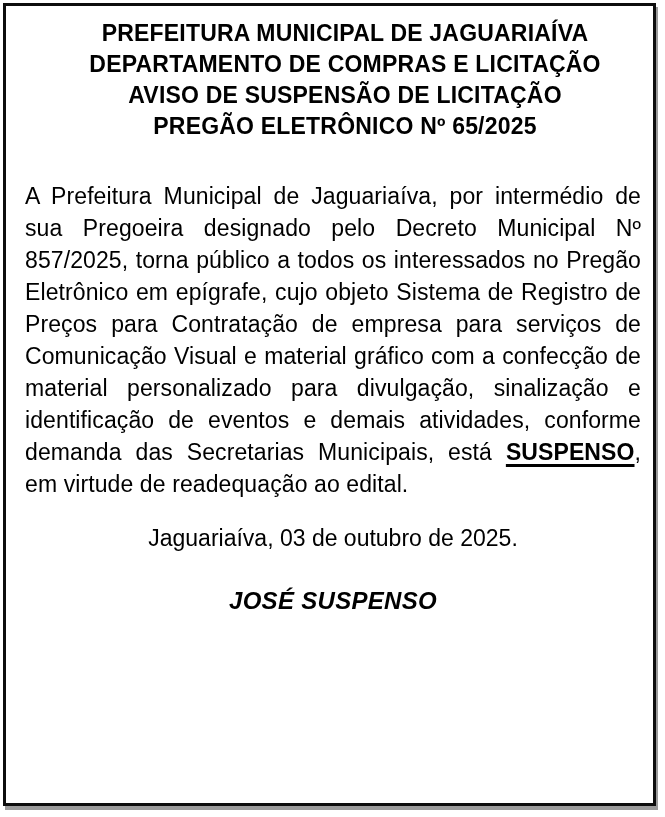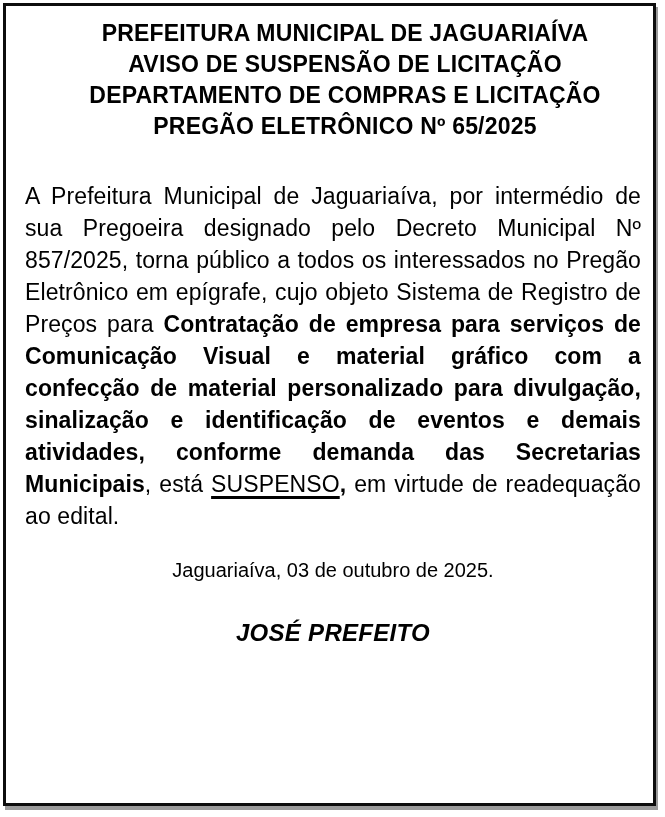--- a/index.html
+++ b/index.html
@@ -41,30 +41,30 @@
     letter-spacing: 0.2px;
   }
   .notice-body {
     margin: 38px 0 0 0;
     font-size: 23px;
     line-height: 32px;
     text-align: justify;
     letter-spacing: 0.1px;
   }
   .seg-normal { font-weight: normal; margin-top: 48px; }
-  .seg-bold { font-weight: bold; }
+  .seg-bold { font-weight: normal; }
   .seg-bold-underline {
-    font-weight: normal;
+    font-weight: bold;
     text-decoration: underline;
     text-decoration-thickness: 2.5px;
     text-underline-offset: 4px;
   }
   .date-line {
     margin-top: 22px;
-    font-size: 20px;
+    font-size: 23px;
     line-height: 32px;
     text-align: center;
   }
   .signature-block {
     margin-top: 28px;
     text-align: center;
     font-weight: bold;
     font-style: italic;
   }
   .sig-name, .sig-title {
@@ -74,27 +74,27 @@
   }
 </style>
 </head>
 <body>
 
 <div class="stage">
   <div class="sheet">
 
     <header class="notice-header">
       <div class="h-line">PREFEITURA MUNICIPAL DE JAGUARIAÍVA</div>
+      <div class="h-line">DEPARTAMENTO DE COMPRAS E LICITAÇÃO</div>
       <div class="h-line">AVISO DE SUSPENSÃO DE LICITAÇÃO</div>
-      <div class="h-line">DEPARTAMENTO DE COMPRAS E LICITAÇÃO</div>
       <div class="h-line">PREGÃO ELETRÔNICO Nº 65/2025</div>
     </header>
 
     <p class="notice-body"><span class="seg-normal">A Prefeitura Municipal de Jaguariaíva, por intermédio de sua Pregoeira designado pelo Decreto Municipal Nº 857/2025, torna público a todos os interessados no Pregão Eletrônico em epígrafe, cujo objeto Sistema de Registro de Preços para </span><span class="seg-bold">Contratação de empresa para serviços de Comunicação Visual e material gráfico com a confecção de material personalizado para divulgação, sinalização e identificação de eventos e demais atividades, conforme demanda das Secretarias Municipais</span><span class="seg-normal">, está </span><span class="seg-bold-underline">SUSPENSO</span><span class="seg-bold">,</span><span class="seg-normal"> em virtude de readequação ao edital.</span></p>
 
     <div class="date-line">Jaguariaíva, 03 de outubro de 2025.</div>
 
     <div class="signature-block">
-      <div class="sig-name">JOSÉ PREFEITO</div>
+      <div class="sig-name">JOSÉ SUSPENSO</div>
     </div>
 
   </div>
 </div>
 
 </body></html>

